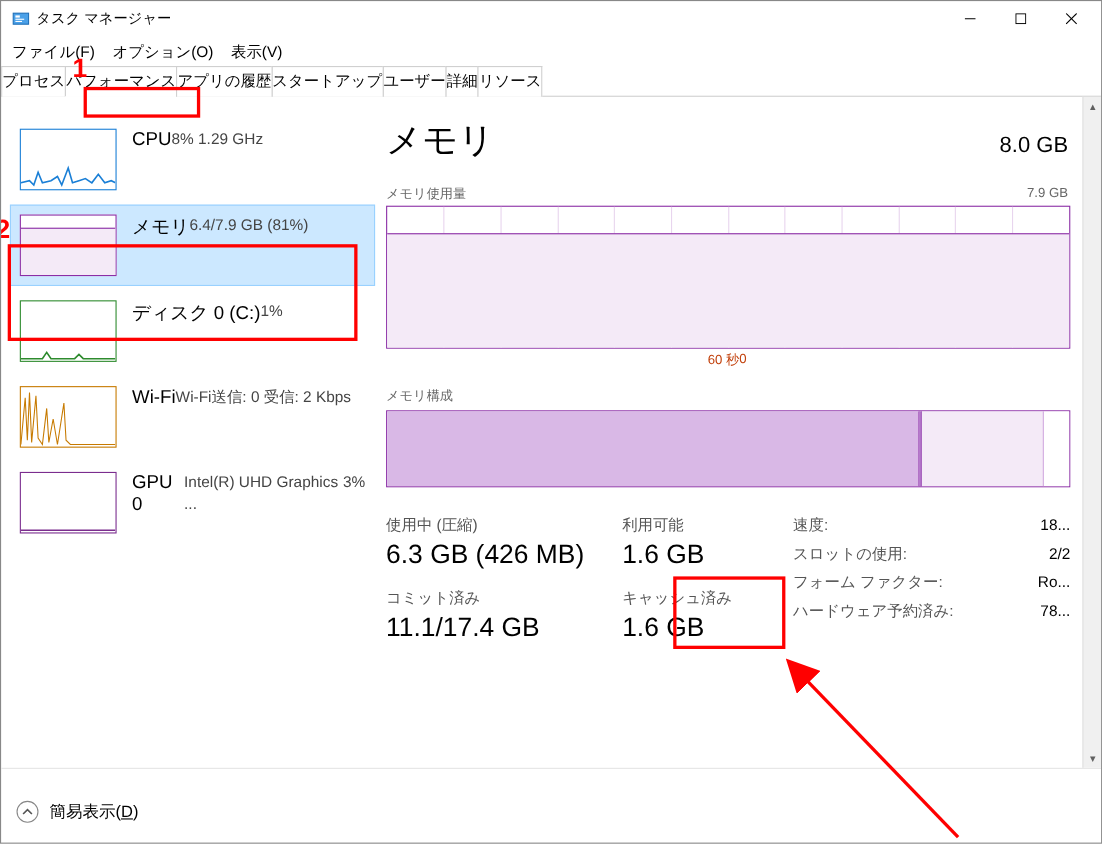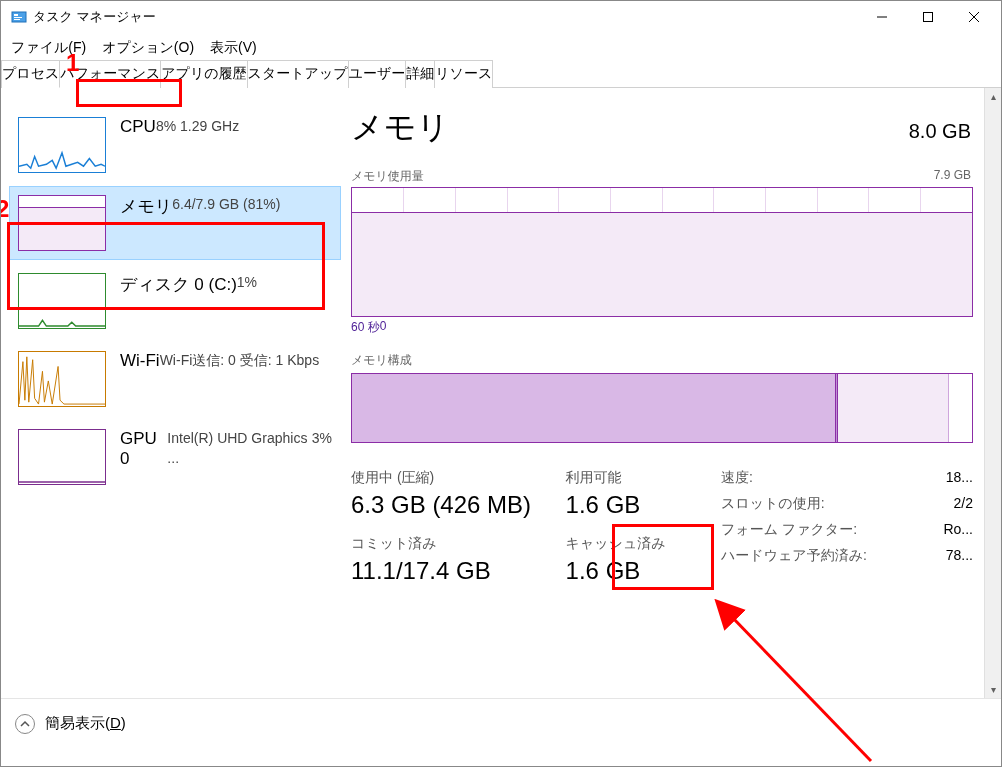--- a/index.html
+++ b/index.html
@@ -40,42 +40,42 @@
 .scroll-arrow.down { position: absolute; bottom: 0; }
 
 .detail-header { display: flex; align-items: baseline; justify-content: space-between; padding-right: 30px; margin-bottom: 18px; }
 .detail-title { font-size: 32px; font-weight: 300; }
 .detail-total { font-size: 20px; font-weight: 300; }
 
 .chart-label-row { display: flex; justify-content: space-between; font-size: 12px; color: #666; padding-right: 30px; margin-bottom: 2px; }
 .mem-chart { height: 130px; margin-right: 28px; border: 1px solid #8b2da6; position: relative; background: #fff; }
 .mem-chart .grid-v { position: absolute; top: 0; bottom: 0; width: 1px; background: #e8d5ee; }
 .mem-chart .usage-fill { position: absolute; left: 0; right: 0; bottom: 0; background: #f4eaf7; border-top: 1px solid #8b2da6; }
-.chart-axis-row { display: flex; justify-content: flex-start; font-size: 12px; color: #4c1d95; padding-right: 30px; margin-top: 2px; margin-bottom: 16px; }
+.chart-axis-row { display: flex; justify-content: center; font-size: 12px; color: #c2410c; padding-right: 30px; margin-top: 2px; margin-bottom: 16px; }
 
 .comp-label { font-size: 12px; color: #666; margin-bottom: 4px; }
 .mem-comp { height: 70px; margin-right: 28px; border: 1px solid #8b2da6; position: relative; background: #fff; display: flex; }
 .comp-seg { height: 100%; border-right: 1px solid #8b2da6; }
 .comp-seg.used { background: #d9b8e6; }
 .comp-seg.compressed { background: #c090d6; width: 2px; }
 .comp-seg.standby { background: #f4eaf7; border-right: 1px solid #cfa5dd; }
 .comp-seg.free { background: #fff; border-right: none; }
 
 .stats { display: flex; margin-top: 26px; padding-right: 28px; }
 .stats-left { display: flex; flex-wrap: wrap; width: 370px; }
 .stat-block { width: 50%; margin-bottom: 16px; }
 .stat-label { font-size: 14px; color: #555; margin-bottom: 4px; }
 .stat-value { font-size: 24px; font-weight: 300; }
 .stats-right { flex: 1; font-size: 14px; color: #333; }
 .info-row { display: flex; justify-content: space-between; margin-bottom: 8px; }
 .info-label { color: #555; }
 .info-val { color: #000; }
 
 
-.footer { display: flex; align-items: center; height: 50px; padding: 0 14px; border-top: 1px solid #e5e5e5; }
+.footer { display: flex; align-items: flex-end; height: 50px; padding: 0 14px; border-top: 1px solid #e5e5e5; }
 .chevron-btn { width: 20px; height: 20px; border: 1px solid #888; border-radius: 50%; display: flex; align-items: center; justify-content: center; margin-right: 10px; font-size: 10px; }
 .footer-link { color: #000; font-size: 15px; }
 .footer-link u { text-decoration: underline; }
 .footer-sep { width: 30px; }
 .rm-icon { width: 16px; height: 16px; margin-right: 6px; display: inline-flex; }
 .rm-link { color: #0066cc; font-size: 15px; display: flex; align-items: center; }
 
 
 .anno-box { position: absolute; border: 3px solid #ff0000; pointer-events: none; z-index: 50; }
 .anno-num { position: absolute; font-size: 24px; font-weight: bold; color: #ff0000; z-index: 51; font-family: Arial, sans-serif; }
@@ -168,21 +168,21 @@
 
     <div class="sidebar-item">
       <div class="thumb thumb-wifi" style="border-color:#c77a00;">
         <svg viewBox="0 0 88 56" preserveAspectRatio="none">
             <polyline points="0,54 4,10 6,50 8,5 10,52 14,8 16,48 20,54 24,20 26,52 30,30 34,54 40,15 42,50 46,54 88,54" fill="none" stroke="#c77a00" stroke-width="1"></polyline>
           </svg>
       </div>
       <div class="side-text">
         <span class="side-title">Wi-Fi</span>
         <span class="side-sub">Wi-Fi</span>
-        <span class="side-sub">送信: 0  受信: 1 Kbps</span>
+        <span class="side-sub">送信: 0  受信: 2 Kbps</span>
       </div>
     </div>
 
     <div class="sidebar-item">
       <div class="thumb thumb-gpu" style="border-color:#7b2d8e;">
         <svg viewBox="0 0 88 56" preserveAspectRatio="none">
             <polyline points="0,54 88,54" fill="none" stroke="#7b2d8e" stroke-width="1.5"></polyline>
           </svg>
       </div>
       <div class="side-text">

